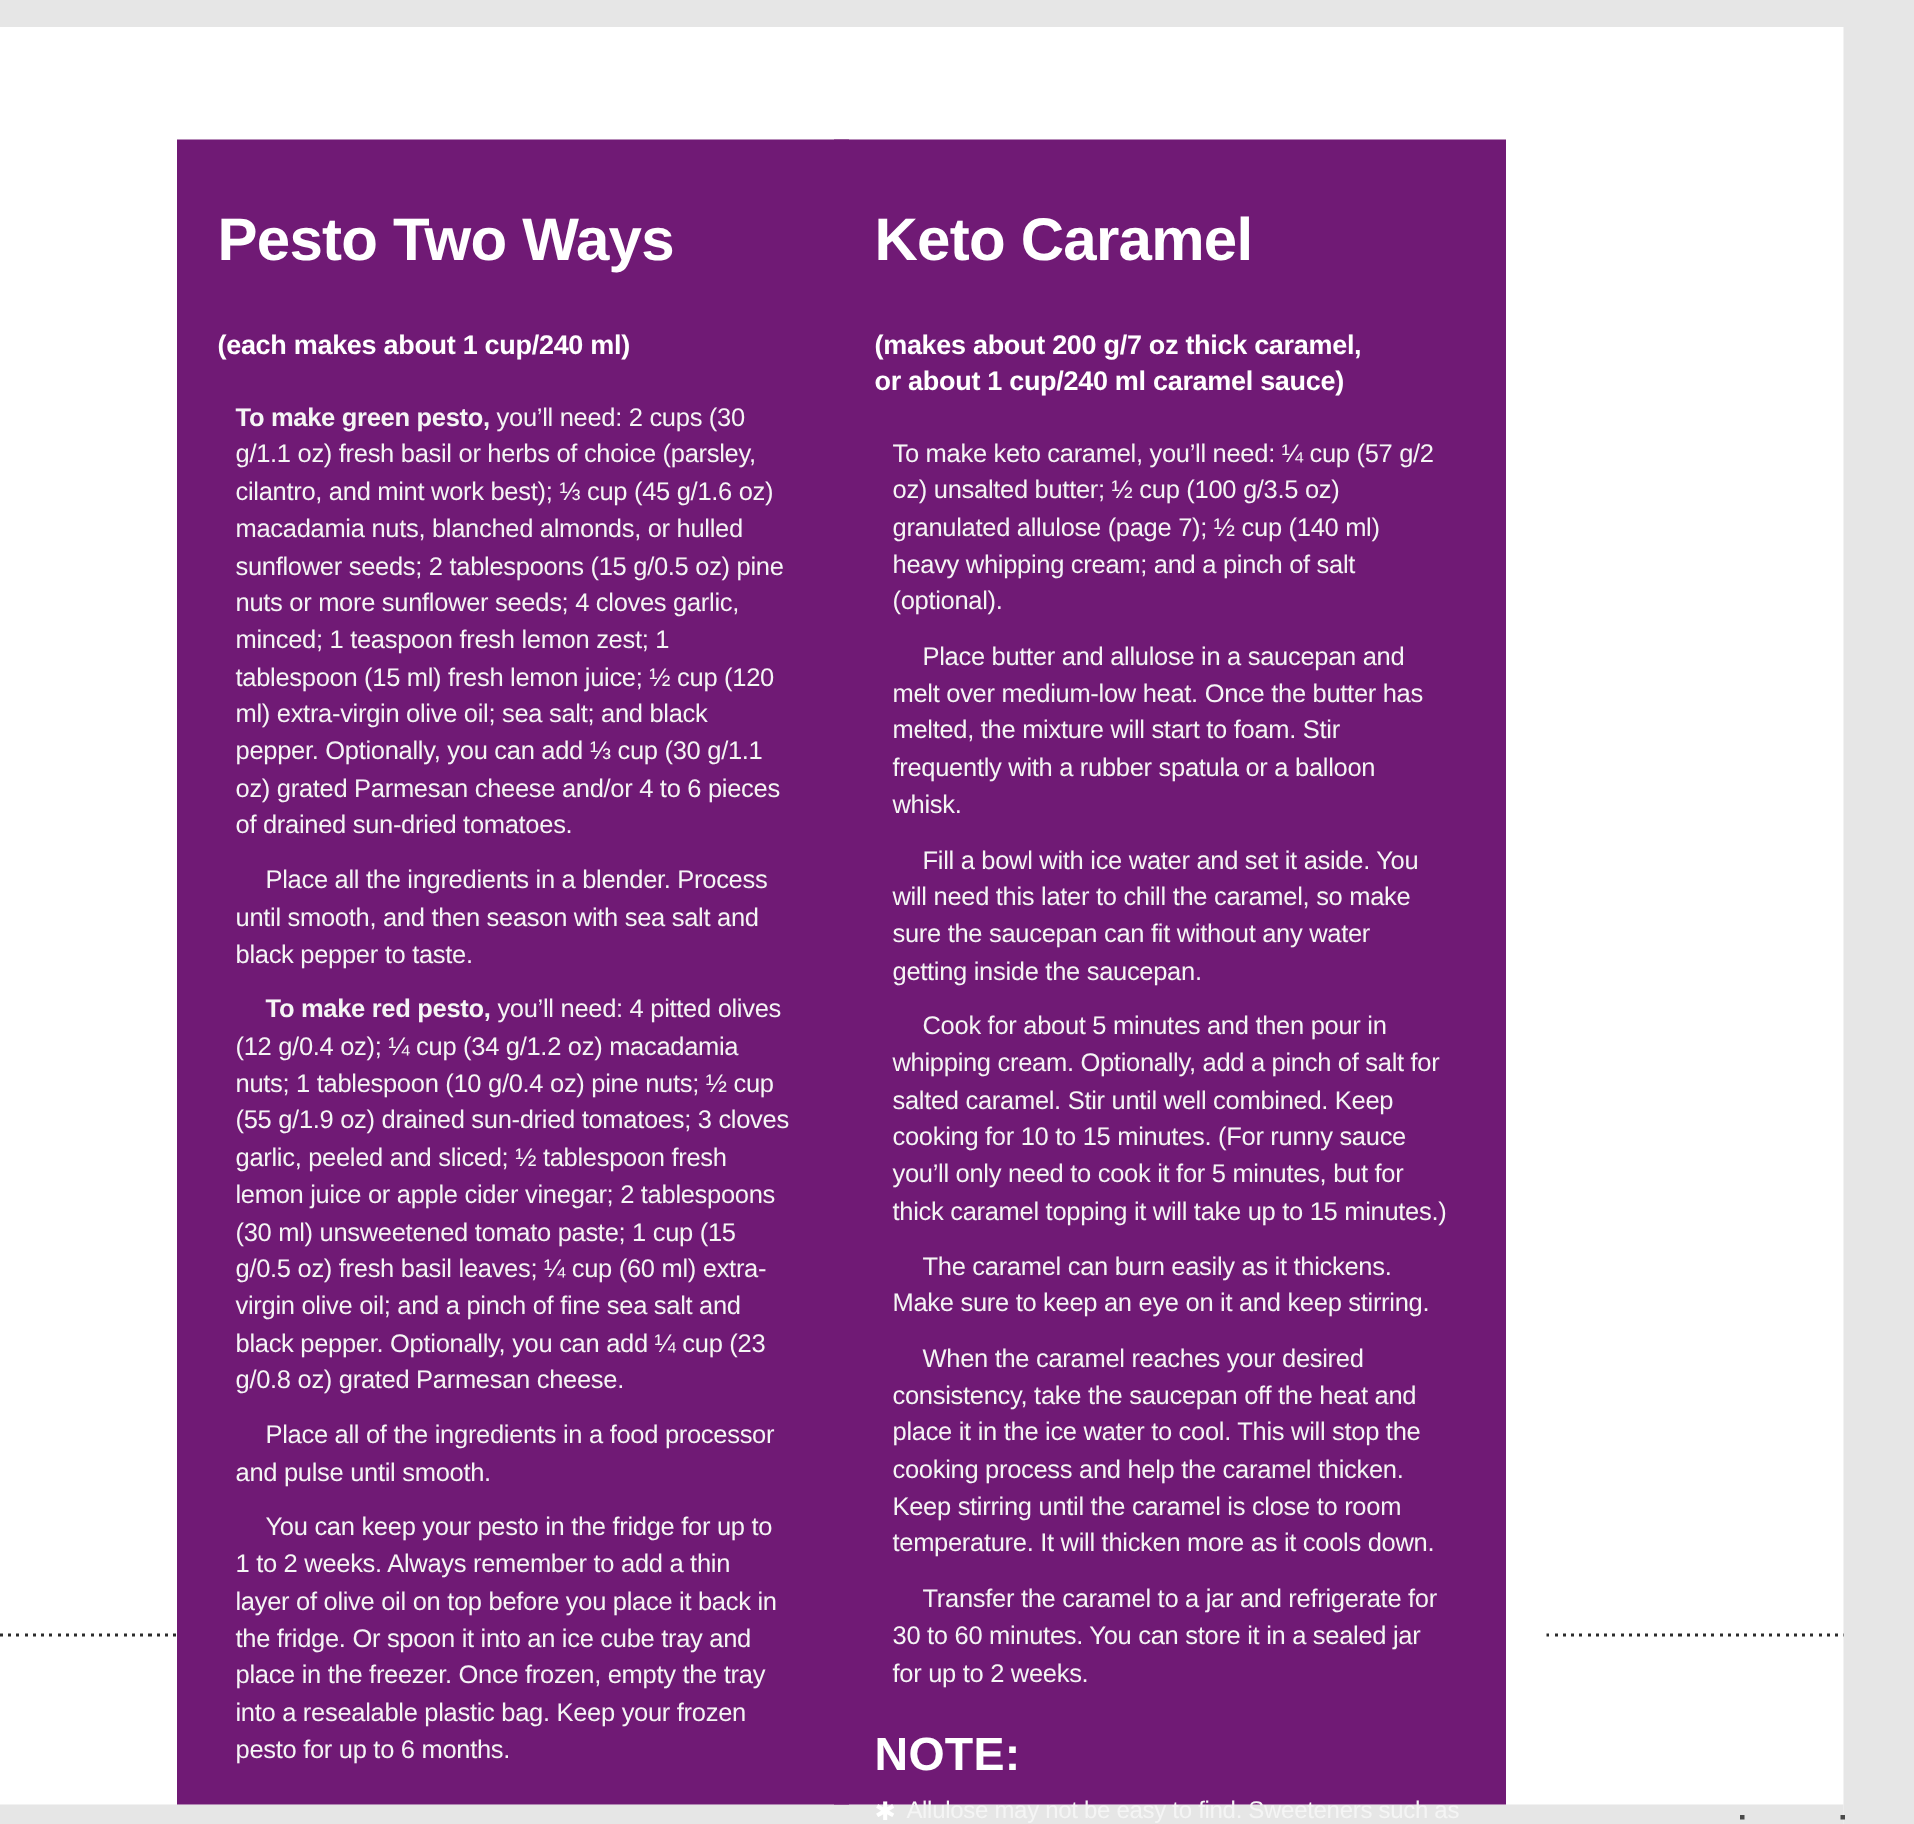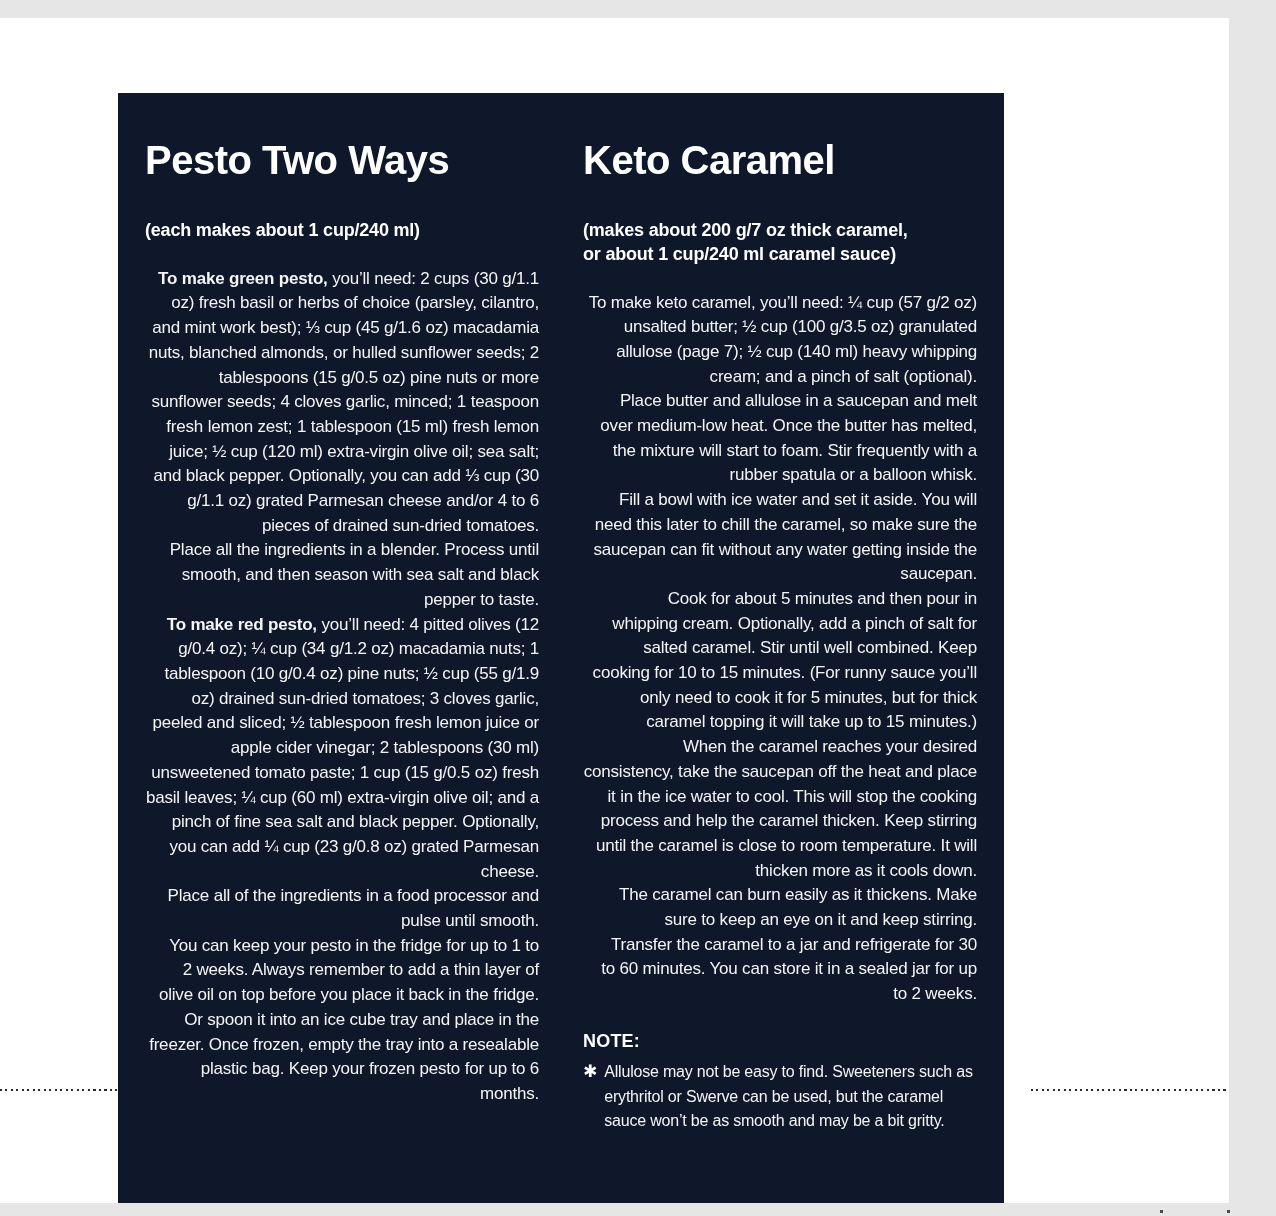--- a/index.html
+++ b/index.html
@@ -12,21 +12,21 @@
   .canvas { position: relative; width: 1276px; height: 1216px; background: #ffffff; }
 
   .strip { position: absolute; background: #e6e6e6; }
   .strip-top    { left: 0; top: 0; width: 1276px; height: 18px; }
   .strip-right  { left: 1229px; top: 18px; width: 47px; height: 1198px; }
   .strip-bottom { left: 0; top: 1203px; width: 1229px; height: 13px; }
 
   .card {
     position: absolute;
     top: 93px; height: 1110px; width: 448px;
-    background: #0f172a;
+    background: #701a75;
     color: #ffffff;
     box-sizing: border-box;
     padding: 46px 27px 16px 27px;
   }
   .card-left  { left: 118px; }
   .card-right { left: 556px; }
 
   .recipe-title {
     font-size: 40px; font-weight: bold;
     letter-spacing: -0.5px; line-height: 1.05;
@@ -39,27 +39,27 @@
     white-space: pre-line;
     letter-spacing: -0.2px;
   }
   .body-text {
     margin-top: 24px;
     font-size: 17px;
     line-height: 24.7px;
     letter-spacing: -0.2px;
     color: #f5f5f5;
   }
-  .body-text p { margin: 0; text-align: right; }
+  .body-text p { margin: 12px; }
   .body-text p.indent { text-indent: 20px; }
   b.lead { font-weight: bold; }
 
   .note-heading {
     margin: 24px 0 8px 0;
-    font-size: 18px; font-weight: bold;
+    font-size: 31px; font-weight: bold;
     letter-spacing: 0.2px;
   }
   .note-item { display: flex; align-items: flex-start; }
   .note-marker {
     flex: 0 0 auto;
     font-size: 17px; line-height: 24.7px;
     margin-right: 7px;
   }
   .note-body {
     flex: 1 1 auto;
@@ -110,22 +110,22 @@
 
   <section class="card card-right">
     <h1 class="recipe-title">Keto Caramel</h1>
     <div class="recipe-yield">(makes about 200 g/7 oz thick caramel,
 or about 1 cup/240 ml caramel sauce)</div>
     <div class="body-text">
       <p><span>To make keto caramel, you’ll need: ¼ cup (57 g/2 oz) unsalted butter; ½ cup (100 g/3.5 oz) granulated allulose (page 7); ½ cup (140 ml) heavy whipping cream; and a pinch of salt (optional).</span></p>
       <p class="indent"><span>Place butter and allulose in a saucepan and melt over medium-low heat. Once the butter has melted, the mixture will start to foam. Stir frequently with a rubber spatula or a balloon whisk.</span></p>
       <p class="indent"><span>Fill a bowl with ice water and set it aside. You will need this later to chill the caramel, so make sure the saucepan can fit without any water getting inside the saucepan.</span></p>
       <p class="indent"><span>Cook for about 5 minutes and then pour in whipping cream. Optionally, add a pinch of salt for salted caramel. Stir until well combined. Keep cooking for 10 to 15 minutes. (For runny sauce you’ll only need to cook it for 5 minutes, but for thick caramel topping it will take up to 15 minutes.)</span></p>
+      <p class="indent"><span>The caramel can burn easily as it thickens. Make sure to keep an eye on it and keep stirring.</span></p>
       <p class="indent"><span>When the caramel reaches your desired consistency, take the saucepan off the heat and place it in the ice water to cool. This will stop the cooking process and help the caramel thicken. Keep stirring until the caramel is close to room temperature. It will thicken more as it cools down.</span></p>
-      <p class="indent"><span>The caramel can burn easily as it thickens. Make sure to keep an eye on it and keep stirring.</span></p>
       <p class="indent"><span>Transfer the caramel to a jar and refrigerate for 30 to 60 minutes. You can store it in a sealed jar for up to 2 weeks.</span></p>
     </div>
     <h2 class="note-heading">NOTE:</h2>
     <div class="note-item">
       <span class="note-marker">✱</span>
       <div class="note-body">Allulose may not be easy to find. Sweeteners such as erythritol or Swerve can be used, but the caramel sauce won’t be as smooth and may be a bit gritty.</div>
     </div>
   </section>
 
 </div>

